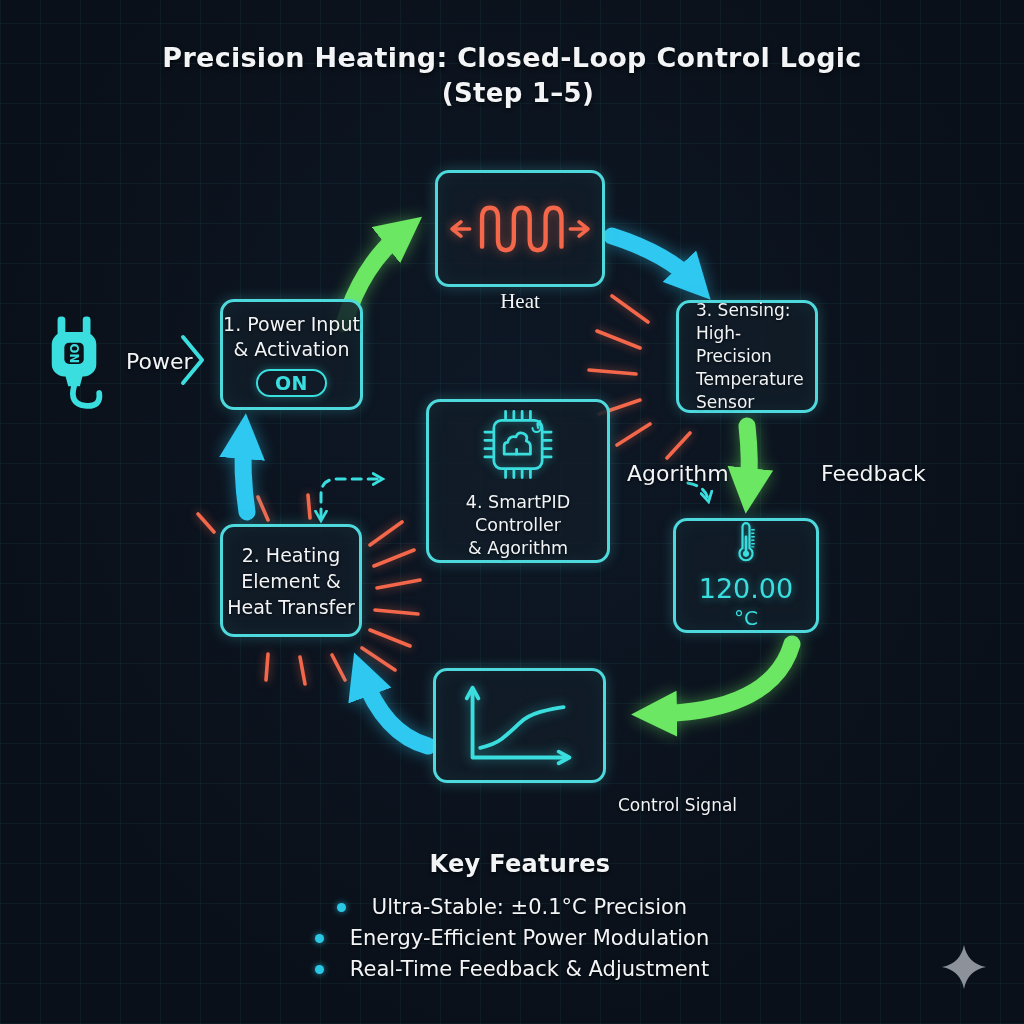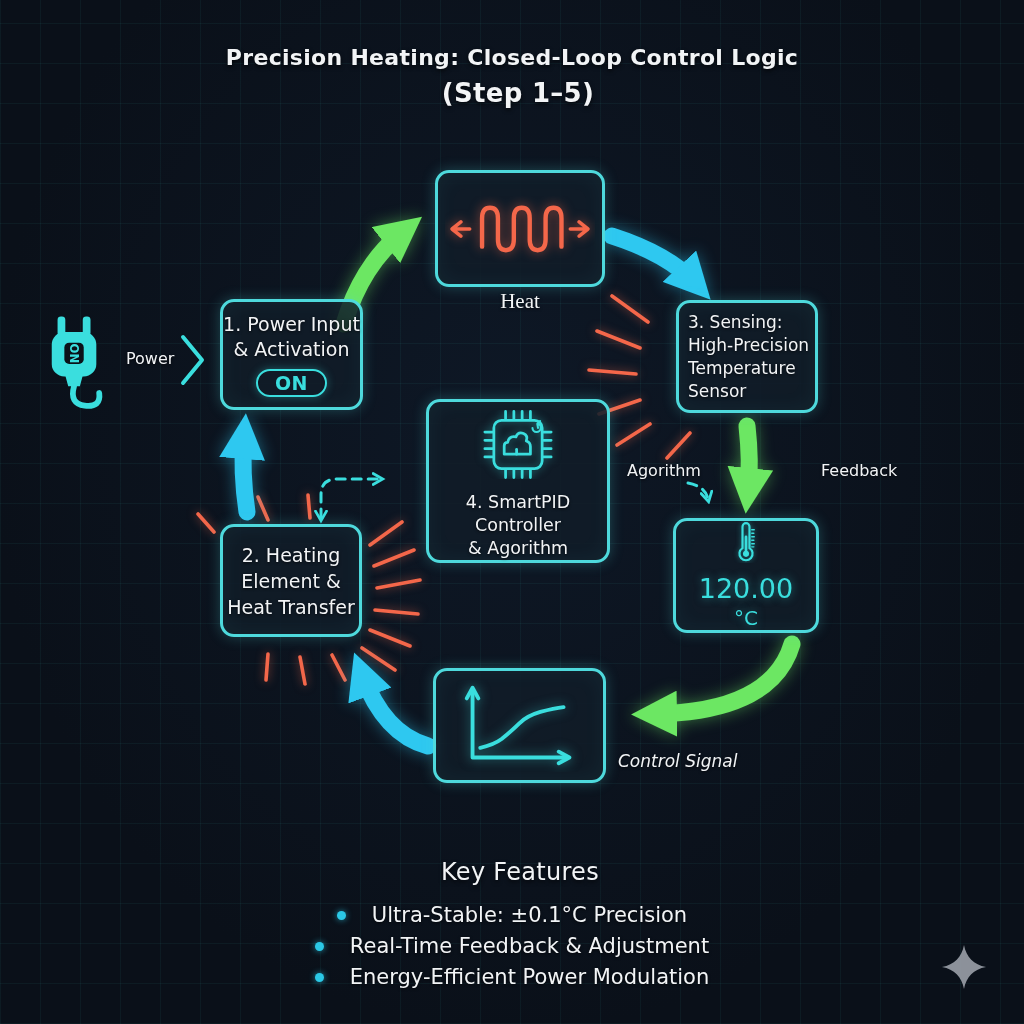--- a/index.html
+++ b/index.html
@@ -16,69 +16,69 @@
   }
   .overlay{position:absolute;inset:0;pointer-events:none;}
   .arr{fill:none;stroke-linecap:round;}
   .g{stroke:#6ce763;filter:drop-shadow(0 0 8px rgba(108,231,99,.45));}
   .b{stroke:#2ec8f0;filter:drop-shadow(0 0 8px rgba(46,200,240,.45));}
   .dash{fill:none;stroke:#3adede;stroke-width:3;stroke-dasharray:9 7;stroke-linecap:round;}
   .ray{stroke:#f4674a;stroke-width:3.6;stroke-linecap:round;filter:drop-shadow(0 0 5px rgba(244,103,74,.55));}
 
   .title{position:absolute;top:40px;left:0;width:100%;text-align:center;color:#f2f4f6;
     font-weight:bold;letter-spacing:.3px;text-shadow:0 2px 4px rgba(0,0,0,.7);}
-  .title .l1{font-size:22px;line-height:36px;}
+  .title .l1{font-size:27px;line-height:36px;}
   .title .l2{font-size:26px;line-height:34px;margin-left:12px;}
 
   .node{position:absolute;border:3px solid #4ed9dc;border-radius:14px;
     background:rgba(17,28,40,.88);
     box-shadow:0 0 14px rgba(79,216,220,.28), inset 0 0 22px rgba(79,216,220,.06);
     display:flex;align-items:center;justify-content:center;flex-direction:column;
     color:#f2f4f6;box-sizing:border-box;}
   .node-title{white-space:pre-line;text-align:center;text-shadow:0 1px 3px rgba(0,0,0,.7);}
 
   .heat-box{left:435px;top:170px;width:170px;height:117px;}
   .heat-label{position:absolute;left:435px;top:289px;width:170px;text-align:center;
     color:#f2f4f6;font-size:21px;text-shadow:0 1px 3px rgba(0,0,0,.7);font-family:Liberation Serif, serif;}
 
   .box1{left:220px;top:299px;width:143px;height:111px;gap:7px;}
   .box1 .node-title{font-size:19px;line-height:25px;}
   .on-pill{border:2.5px solid #3adede;border-radius:999px;color:#3adede;font-size:19px;
     font-weight:bold;padding:1px 17px;letter-spacing:.5px;
     box-shadow:0 0 8px rgba(58,222,222,.35);}
 
-  .box3{left:676px;top:300px;width:142px;height:113px;align-items:flex-start;padding-left:9px;}
+  .box3{left:676px;top:300px;width:142px;height:113px;align-items:flex-start;padding-left:17px;}
   .box3 .node-title{font-size:17px;line-height:23px;text-align:left;}
 
   .box4{left:426px;top:399px;width:184px;height:164px;justify-content:flex-start;padding-top:8px;}
   .box4 .node-title{font-size:17.5px;line-height:23px;margin-top:12px;}
 
   .temp-box{left:673px;top:518px;width:146px;height:115px;flex-direction:column;gap:10px;}
   .temp-col{display:flex;flex-direction:column;align-items:center;color:#3adede;
     text-shadow:0 0 8px rgba(58,222,222,.5);}
   .temp-val{font-size:27px;}
   .temp-unit{font-size:20px;margin-top:2px;}
 
   .box2{left:220px;top:524px;width:142px;height:113px;}
   .box2 .node-title{font-size:19px;line-height:26px;}
 
   .control-box{left:433px;top:668px;width:173px;height:115px;}
-  .control-label{position:absolute;left:618px;top:751px;color:#f2f4f6;font-size:17px;
-    text-shadow:0 1px 3px rgba(0,0,0,.7);font-style:italic;}
-
-  .flow-label{position:absolute;color:#f2f4f6;font-size:16px;text-shadow:0 1px 3px rgba(0,0,0,.7);}
+  .control-label{position:absolute;left:618px;top:795px;color:#f2f4f6;font-size:17px;
+    text-shadow:0 1px 3px rgba(0,0,0,.7);}
+
+  .flow-label{position:absolute;color:#f2f4f6;font-size:22px;text-shadow:0 1px 3px rgba(0,0,0,.7);}
   .power-label{left:126px;top:349px;}
   .sensing-label{left:627px;top:461px;}
   .feedback-label{left:821px;top:461px;}
 
   .plug{position:absolute;left:44px;top:314px;}
   .chev{position:absolute;left:180px;top:334px;}
 
   .features{position:absolute;left:0;top:846px;width:100%;text-align:center;color:#f2f4f6;}
-  .features h2{margin:12px 0 14px 0;font-size:24px;font-weight:normal;letter-spacing:.3px;
+  .features h2{margin:4px 0 14px 0;font-size:24px;font-weight:bold;letter-spacing:.3px;
     text-shadow:0 2px 4px rgba(0,0,0,.7);padding-left:16px;}
   .feat-item{display:flex;align-items:center;justify-content:center;gap:26px;
     font-size:21px;line-height:31px;text-shadow:0 1px 3px rgba(0,0,0,.7);}
   .dot{width:9px;height:9px;border-radius:50%;background:#2bc8e6;flex:0 0 auto;
     box-shadow:0 0 6px rgba(43,200,230,.7);}
 
   .sparkle{position:absolute;left:941px;top:944px;}
 </style>
 </head>
 <body>
@@ -233,25 +233,25 @@
   <div class="control-label">Control Signal</div>
 
   <div class="features">
     <h2>Key Features</h2>
     <div class="feat-item">
       <span class="dot"></span>
       <span>Ultra-Stable: ±0.1°C Precision</span>
     </div>
     <div class="feat-item">
       <span class="dot"></span>
-      <span>Real-Time Feedback &amp; Adjustment</span>
+      <span>Energy-Efficient Power Modulation</span>
     </div>
     <div class="feat-item">
       <span class="dot"></span>
-      <span>Energy-Efficient Power Modulation</span>
+      <span>Real-Time Feedback &amp; Adjustment</span>
     </div>
   </div>
 
   <svg class="sparkle" width="46" height="46" viewBox="0 0 48 48">
     <path d="M24,1 C26.5,14 34,21.5 47,24 C34,26.5 26.5,34 24,47 C21.5,34 14,26.5 1,24 C14,21.5 21.5,14 24,1 Z" fill="#9aa0a8" opacity="0.9"></path>
   </svg>
 
 </div>
 
 </body></html>

